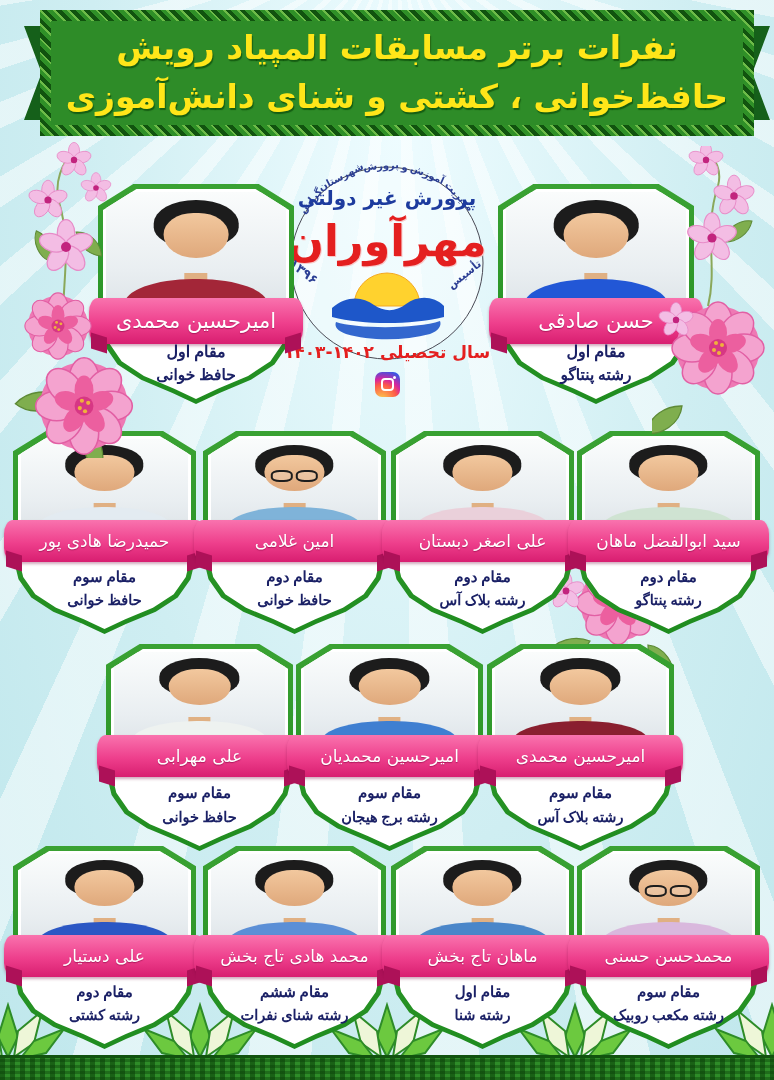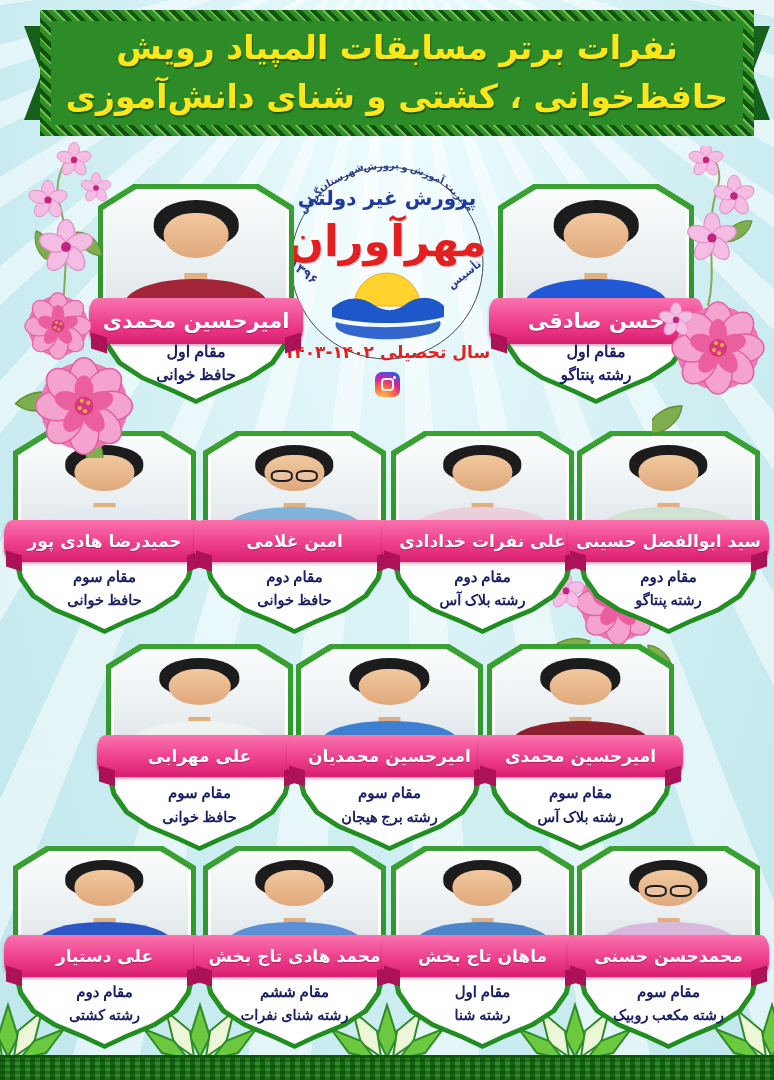--- a/index.html
+++ b/index.html
@@ -63,21 +63,21 @@
   .has-glasses .glasses{display:flex;justify-content:center;gap:6%;}
   .glasses i{flex:0 0 42%;height:100%;border:2px solid #1d1d1d;border-radius:40%;background:rgba(255,255,255,.2);}
   .ribbon{position:absolute;left:-9px;right:-9px;top:44%;height:42px;z-index:3;border-radius:9px/14px;
     background:linear-gradient(180deg,#f973ae 0%,var(--ribbon-pink,#ee3f8c) 55%,#d81e70 100%);
     display:flex;align-items:center;justify-content:center;
     box-shadow:0 2px 3px rgba(120,10,60,.35);}
   .ribbon::before,.ribbon::after{content:"";position:absolute;bottom:-7px;width:16px;height:16px;background:#ad1158;z-index:-1;}
   .ribbon::before{left:2px;transform:skewY(18deg);}
   .ribbon::after{right:2px;transform:skewY(-18deg);}
   .lg .ribbon{top:52%;height:46px;}
-  .name{color:#fff;font-weight:bold;font-size:17px;white-space:nowrap;text-shadow:0 1px 1px rgba(140,10,70,.6);}
+  .name{color:#fff;font-weight:normal;font-size:17px;white-space:nowrap;text-shadow:0 1px 1px rgba(140,10,70,.6);}
   .lg .name{font-size:21px;}
   .rank,.field{position:absolute;left:0;right:0;text-align:center;z-index:4;
     color:var(--text-navy,#1b2166);font-weight:bold;font-size:15px;white-space:nowrap;font-family:Liberation Serif, serif;}
   .rank{top:67.5%;}
   .field{top:79.5%;font-size:14.5px;}
   .lg .rank{top:72%;font-size:16px;}
   .lg .field{top:82.5%;font-size:15.5px;}
 
   
   .bottom-strip{position:absolute;left:0;right:0;bottom:0;height:22px;z-index:2;background:#2e8c28;
@@ -306,41 +306,41 @@
             <div class="hair"></div>
             <div class="face"></div>
 
             <div class="neck"></div>
             <div class="torso"></div>
           </div>
         </div>
       </div>
     </div>
     <div class="ribbon">
-      <span class="name">علی نفرات خدادادی</span>
+      <span class="name">علی اصغر دبستان</span>
     </div>
     <div class="rank">مقام دوم</div>
     <div class="field">رشته بلاک آس</div>
   </div>
       <div class="card fa" style="left: 577px; top: 431px; width: 183px; height: 203px;">
     <div class="shield">
       <div class="shield-inner">
         <div class="photo">
           <div class="avatar" style="--shirt: #cfe3d2;">
             <div class="hair"></div>
             <div class="face"></div>
 
             <div class="neck"></div>
             <div class="torso"></div>
           </div>
         </div>
       </div>
     </div>
     <div class="ribbon">
-      <span class="name">سید ابوالفضل حسینی</span>
+      <span class="name">سید ابوالفضل ماهان</span>
     </div>
     <div class="rank">مقام دوم</div>
     <div class="field">رشته پنتاگو</div>
   </div>
       <div class="card fa" style="left: 106px; top: 644px; width: 187px; height: 207px;">
     <div class="shield">
       <div class="shield-inner">
         <div class="photo">
           <div class="avatar" style="--shirt: #eef2f0;">
             <div class="hair"></div>

